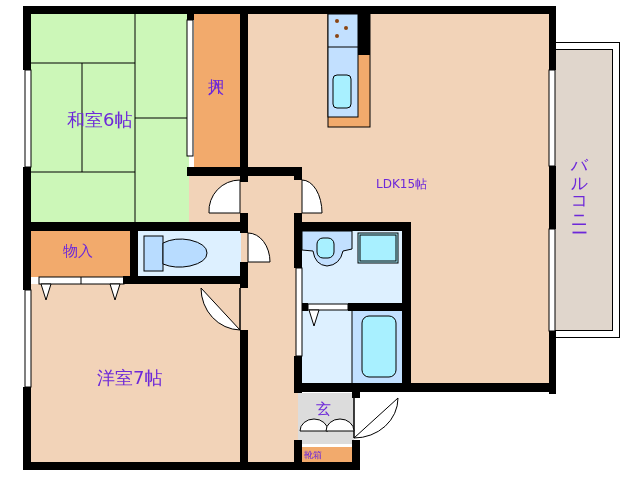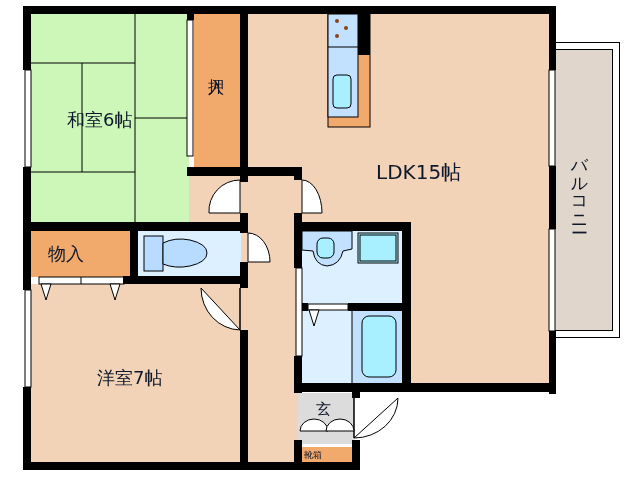--- a/index.html
+++ b/index.html
@@ -1,19 +1,19 @@
 <!DOCTYPE html>
 <html><head>
 <meta charset="utf-8">
 <style>
   html,body{margin:0;padding:0;background:#ffffff;}
   body{width:638px;height:480px;position:relative;overflow:hidden;font-family:"DejaVu Sans","Liberation Sans",sans-serif;}
   .abs{position:absolute;box-sizing:border-box;}
   .wall{position:absolute;background:#000;}
-  .lbl{position:absolute;color:#0f172a;font-size:17px;white-space:nowrap;letter-spacing:0px;}
+  .lbl{position:absolute;color:#6d28d9;font-size:17px;white-space:nowrap;letter-spacing:0px;}
   .vert{writing-mode:vertical-rl;text-orientation:upright;}
   svg{position:absolute;left:0;top:0;}
 </style>
 </head>
 <body>
 
 <div class="abs" style="left:187px;top:167px;width:115px;height:300px;background:#f2d3b8;"></div>
 <div class="abs" style="left:240px;top:12px;width:312px;height:380px;background:#f2d3b8;"></div>
 <div class="abs" style="left:29px;top:12px;width:160px;height:212px;background:#ccf7b8;"></div>
 <div class="abs" style="left:194px;top:12px;width:46px;height:156px;background:#f2aa6c;"></div>
@@ -113,18 +113,18 @@
 <div class="wall" style="left:402px;top:222px;width:9px;height:170px;"></div>
 <div class="wall" style="left:348px;top:303px;width:63px;height:8px;"></div>
 <div class="wall" style="left:302px;top:303px;width:6px;height:8px;"></div>
 <div class="wall" style="left:294px;top:440px;width:8px;height:30px;"></div>
 <div class="wall" style="left:352px;top:440px;width:8px;height:30px;"></div>
 <div class="wall" style="left:294px;top:462px;width:66px;height:8px;"></div>
 <div class="wall" style="left:352px;top:392px;width:8px;height:6px;"></div>
 
 <div class="lbl" style="left:67px;top:108px;font-size:18px;">和室6帖</div>
 <div class="lbl vert" style="left:205px;top:66px;font-size:16px;">押入</div>
-<div class="lbl" style="left:376px;top:159px;font-size:20px;">LDK15帖</div>
+<div class="lbl" style="left:376px;top:176px;font-size:12px;">LDK15帖</div>
 <div class="lbl vert" style="left:569px;top:146px;font-size:17px;">バルコニー</div>
-<div class="lbl" style="left:48px;top:242px;font-size:18px;">物入</div>
+<div class="lbl" style="left:63px;top:242px;font-size:15px;">物入</div>
 <div class="lbl" style="left:97px;top:366px;font-size:18px;">洋室7帖</div>
 <div class="lbl" style="left:316px;top:400px;font-size:15px;">玄</div>
 <div class="lbl" style="left:304px;top:449px;font-size:9px;">靴箱</div>
 
 </body></html>

